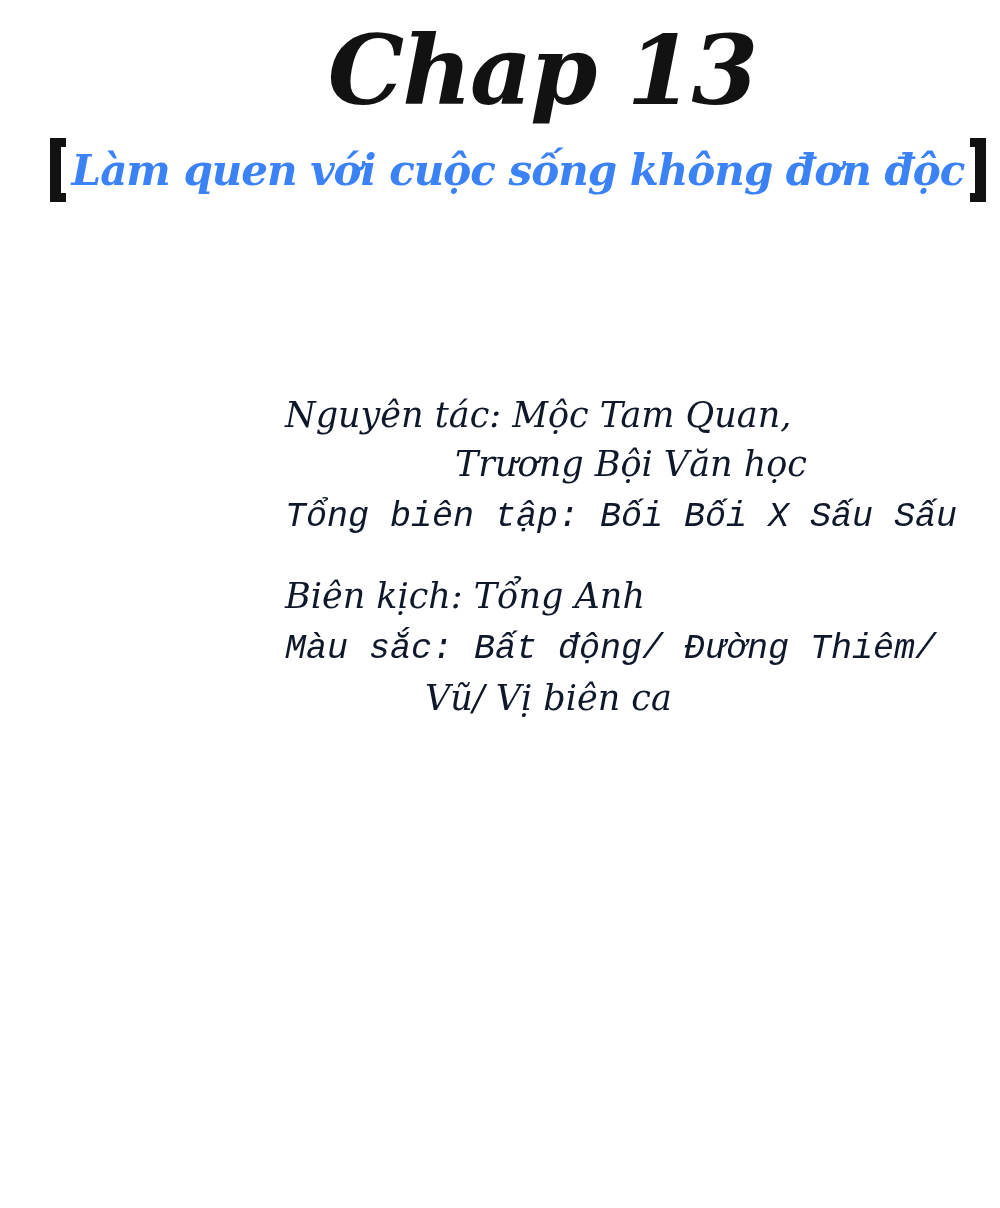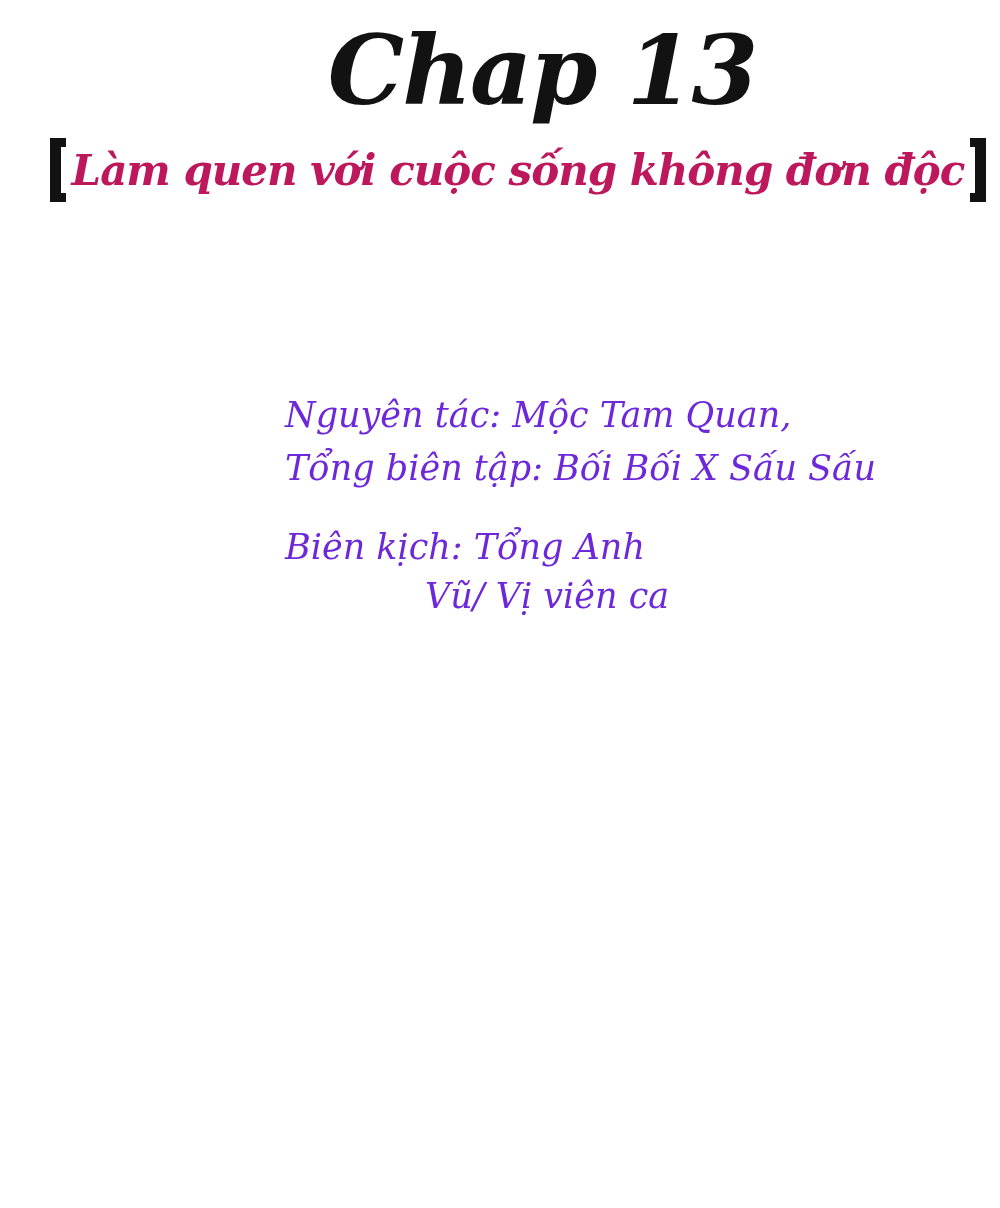--- a/index.html
+++ b/index.html
@@ -43,21 +43,21 @@
     justify-content: center;
     align-items: center;
     transform: translateX(18px);
   }
   .subtitle-text {
     font-family: "DejaVu Serif", serif;
     font-style: italic;
     font-weight: 700;
     font-size: 42px;
     letter-spacing: -1px;
-    color: #be185d;
+    color: #3b82f6;
     white-space: nowrap;
     padding: 0 6px;
   }
   .bracket {
     display: inline-block;
     width: 16px;
     height: 64px;
     border-left: 11px solid #121212;
     border-top: 9px solid #121212;
     border-bottom: 9px solid #121212;
@@ -66,45 +66,47 @@
   
   .credits {
     position: absolute;
     top: 398px;
     left: 285px;
     width: 560px;
     font-family: "DejaVu Serif", serif;
     font-style: italic;
     font-weight: 500;
     font-size: 35px;
-    color: #6d28d9;
+    color: #0f172a;
   }
   .credit-line {
     line-height: 1.0;
     white-space: nowrap;
   }
   .credit-line.indent-1 { margin-left: 170px; margin-top: 14px; }
   .credit-line.indent-2 { margin-left: 140px; margin-top: 14px; }
-  .mt-sm  { margin-top: 18px; }
+  .mt-sm  { margin-top: 18px; font-family: Liberation Mono, monospace; }
   .mt-lg  { margin-top: 44px; }
   .mt-xl  { margin-top: 38px; }
 </style>
 </head>
 <body>
 
 <div class="page">
 
   <div class="chapter-title">Chap 13</div>
 
   <div class="subtitle-row">
     <span class="bracket left"></span>
     <span class="subtitle-text">Làm quen với cuộc sống không đơn độc</span>
     <span class="bracket right"></span>
   </div>
 
   <div class="credits">
     <div class="credit-line">Nguyên tác: Mộc Tam Quan,</div>
+    <div class="credit-line indent-1">Trương Bội Văn học</div>
     <div class="credit-line mt-sm">Tổng biên tập: Bối Bối X Sấu Sấu</div>
     <div class="credit-line mt-lg">Biên kịch: Tổng Anh</div>
-    <div class="credit-line indent-2">Vũ/ Vị viên ca</div>
+    <div class="credit-line mt-sm">Màu sắc: Bất động/ Đường Thiêm/</div>
+    <div class="credit-line indent-2">Vũ/ Vị biên ca</div>
   </div>
 
 </div>
 
 </body></html>

